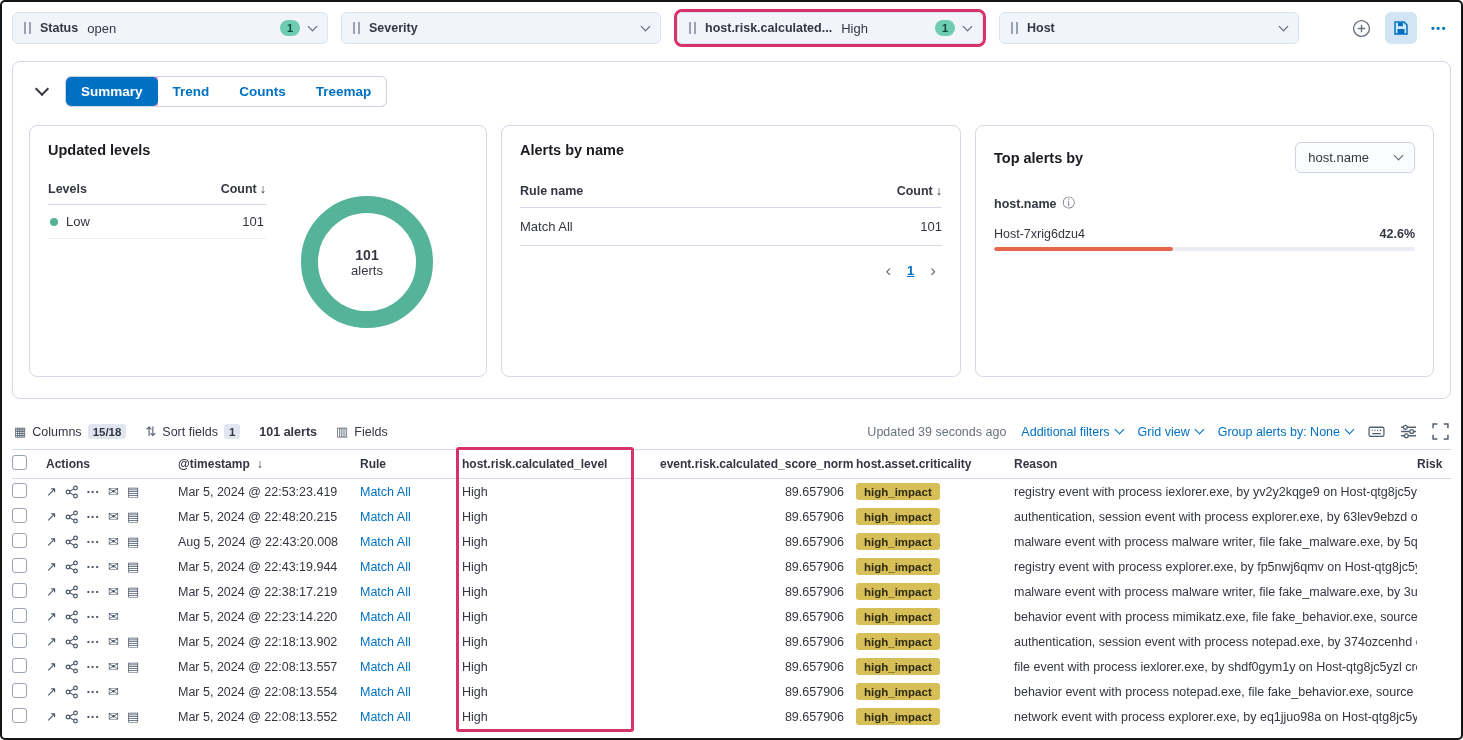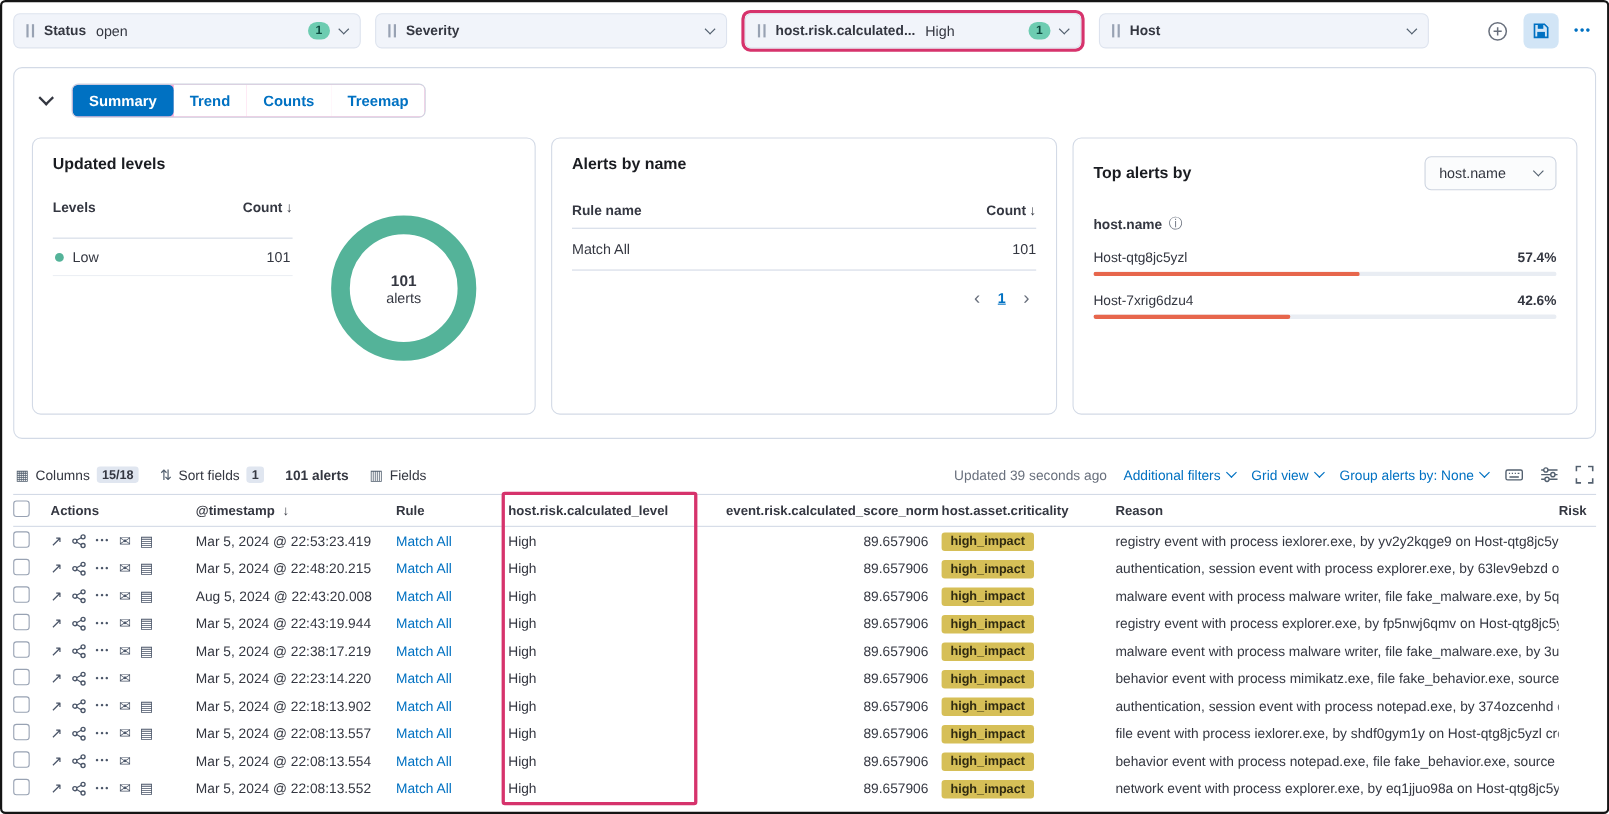--- a/index.html
+++ b/index.html
@@ -33,21 +33,21 @@
   .tab{padding:7px 15px;font-size:13.5px;font-weight:600;color:#0071c2;cursor:pointer;background:#fff}
   .tab.active{background:#0071c2;color:#fff;border-radius:5px}
   .cards{display:flex;gap:14px;margin-top:18px}
   .card{border:1px solid #d3dae6;border-radius:8px;padding:16px 18px;height:252px;background:#fff}
   .card1{width:458px}.card2{width:460px}.card3{flex:1}
   .card-title{font-weight:700;font-size:14.5px;color:#1a1c21}
 
   
   .sev-body{display:flex;margin-top:24px}
   .sev-table{width:218px}
-  .sev-head{display:flex;justify-content:space-between;font-weight:700;font-size:12.5px;padding-bottom:20px;border-bottom:1px solid #d3dae6}
+  .sev-head{display:flex;justify-content:space-between;font-weight:700;font-size:12.5px;padding-bottom:8px;border-bottom:1px solid #d3dae6}
   .sev-row{display:flex;align-items:center;font-size:13px;padding:9px 2px;border-bottom:1px solid #eceff4}
   .dot{width:8px;height:8px;border-radius:50%;background:#54b399;margin-right:8px}
   .mla{margin-left:auto}
   .donut-wrap{flex:1;display:flex;justify-content:center;align-items:flex-start;margin-top:14px}
   .donut{width:132px;height:132px;border:17px solid #54b399;border-radius:50%;display:flex;flex-direction:column;align-items:center;justify-content:center;font-size:13px;cursor:pointer}
   .donut b{font-size:14px}
 
   
   .abn-head{display:flex;justify-content:space-between;font-weight:700;font-size:12.5px;margin-top:26px;padding-bottom:9px;border-bottom:1px solid #d3dae6}
   .abn-row{display:flex;justify-content:space-between;font-size:13px;padding:11px 0;border-bottom:1px solid #d3dae6}
@@ -221,29 +221,20 @@
           <span>host.name</span>
           <span class="chev"></span>
         </div>
       </div>
       <div class="ta-field">
         <span>host.name</span>
         <span class="info-i">ⓘ</span>
       </div>
       <div class="ta-row">
         <div class="ta-line">
-          <span>Host-qtg8jc5yzl</span>
-          <span class="ta-pct">57.4%</span>
-        </div>
-        <div class="ta-track">
-          <div class="ta-fill" style="width: 57.4%;"></div>
-        </div>
-      </div>
-      <div class="ta-row">
-        <div class="ta-line">
           <span>Host-7xrig6dzu4</span>
           <span class="ta-pct">42.6%</span>
         </div>
         <div class="ta-track">
           <div class="ta-fill" style="width: 42.6%;"></div>
         </div>
       </div>
     </div>
 
   </div>

